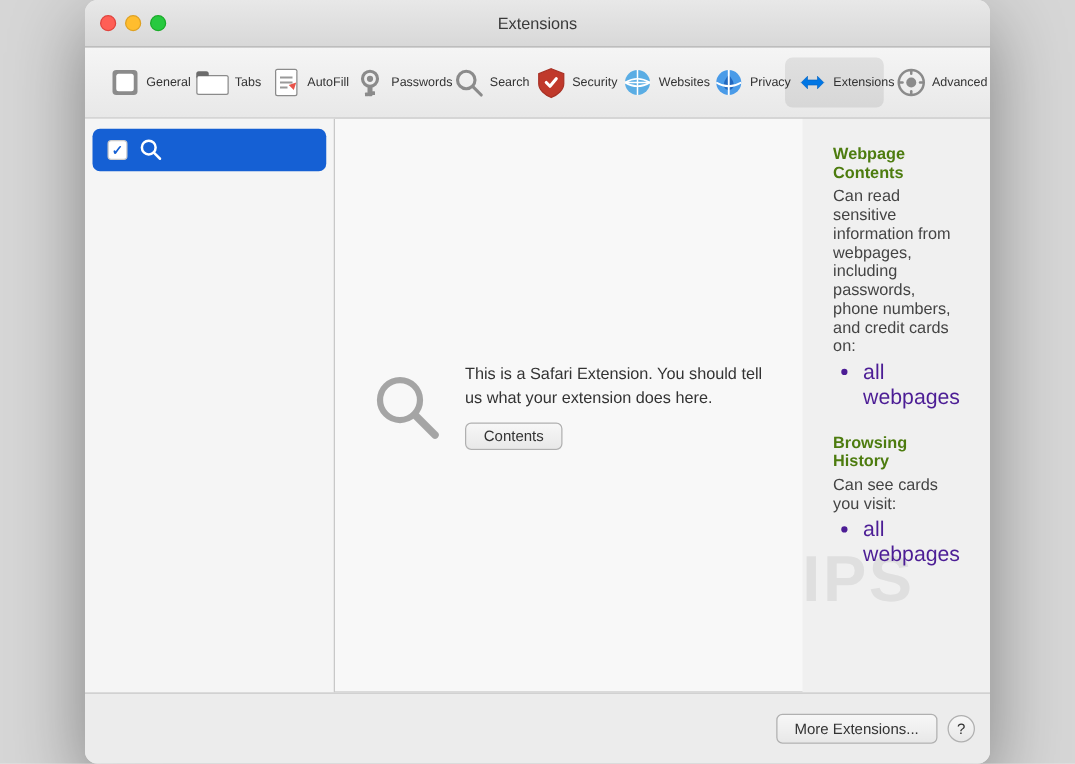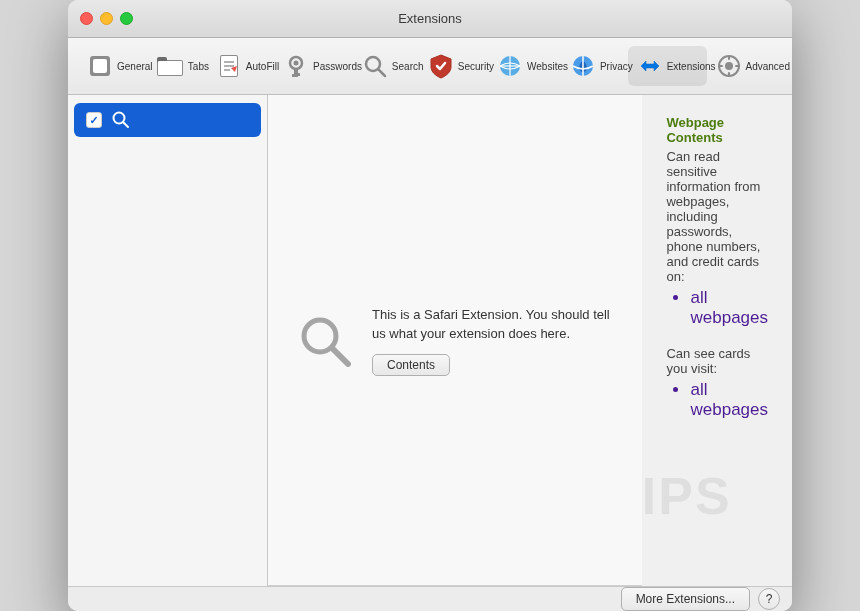--- a/index.html
+++ b/index.html
@@ -270,21 +270,21 @@
 
     .permission-list li {
       margin: 2px 0;
     }
 
     
     .bottom-bar {
       display: flex;
       align-items: center;
       justify-content: flex-end;
-      padding: 0 12px;
+      padding: 16px 12px;
       background: #ececec;
       border-top: 1px solid #c8c8c8;
       gap: 8px;
       flex-shrink: 0;
       position: relative;
       z-index: 1;
     }
 
     .more-extensions-btn {
       background: linear-gradient(180deg, #f7f7f7 0%, #e8e8e8 100%);
@@ -479,20 +479,21 @@
 
       <div class="permissions">
         <div class="permission-section">
           <div class="permission-title">Webpage Contents</div>
           <p class="permission-desc">Can read sensitive information from webpages, including passwords, phone numbers, and credit cards on:</p>
           <ul class="permission-list">
             <li>all webpages</li>
           </ul>
         </div>
         <div class="permission-section">
+          <div class="permission-title">Browsing History</div>
           <p class="permission-desc">Can see cards you visit:</p>
           <ul class="permission-list">
             <li>all webpages</li>
           </ul>
         </div>
       </div>
 
     </div>
   </div>
 

